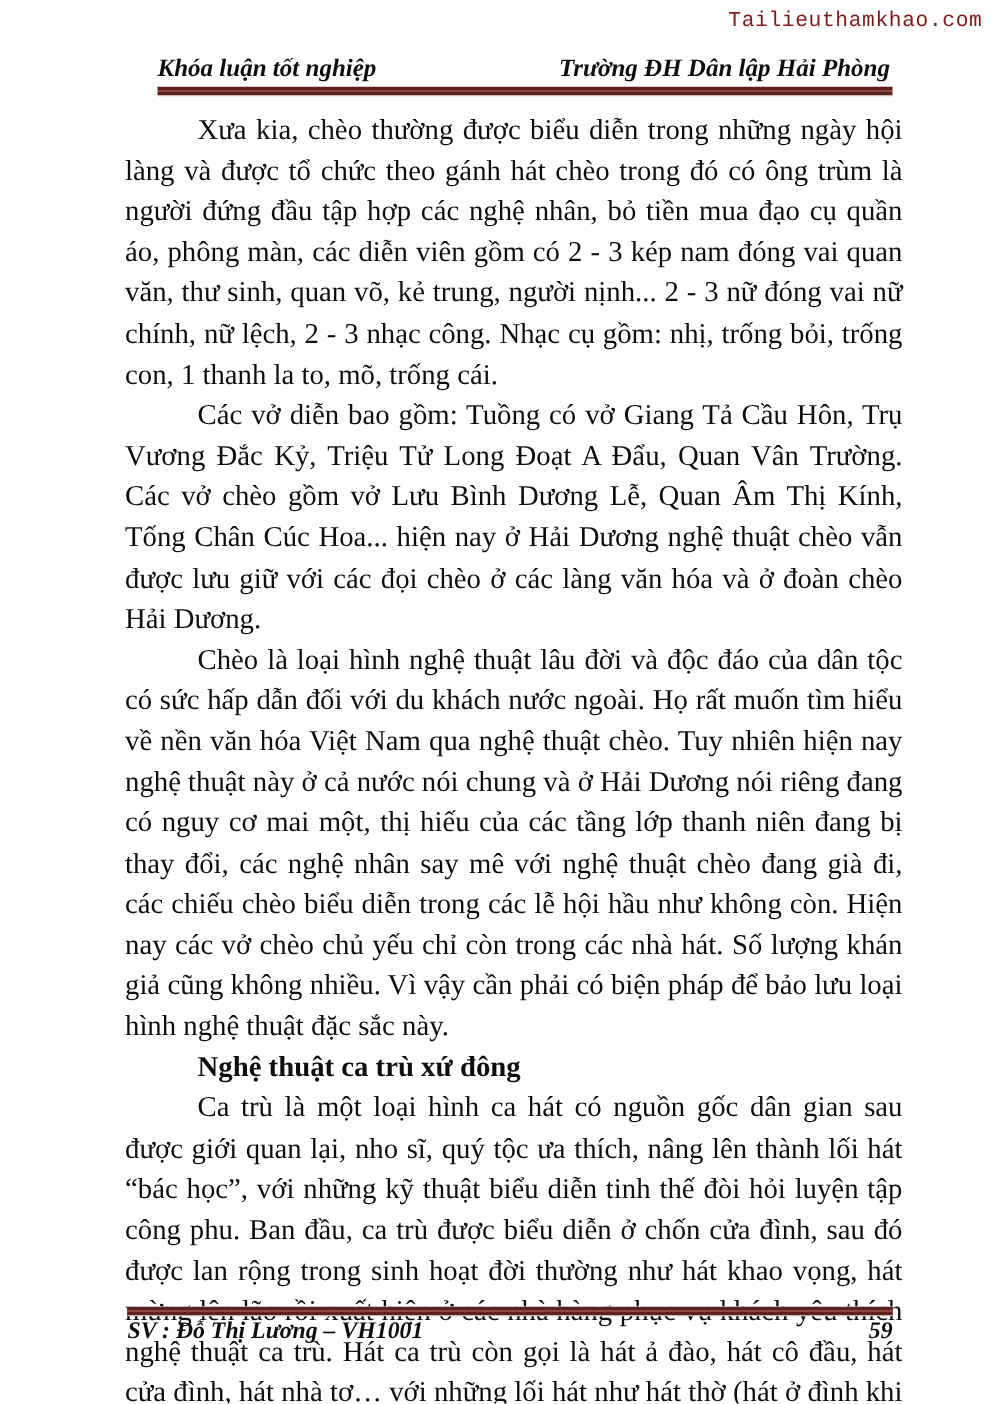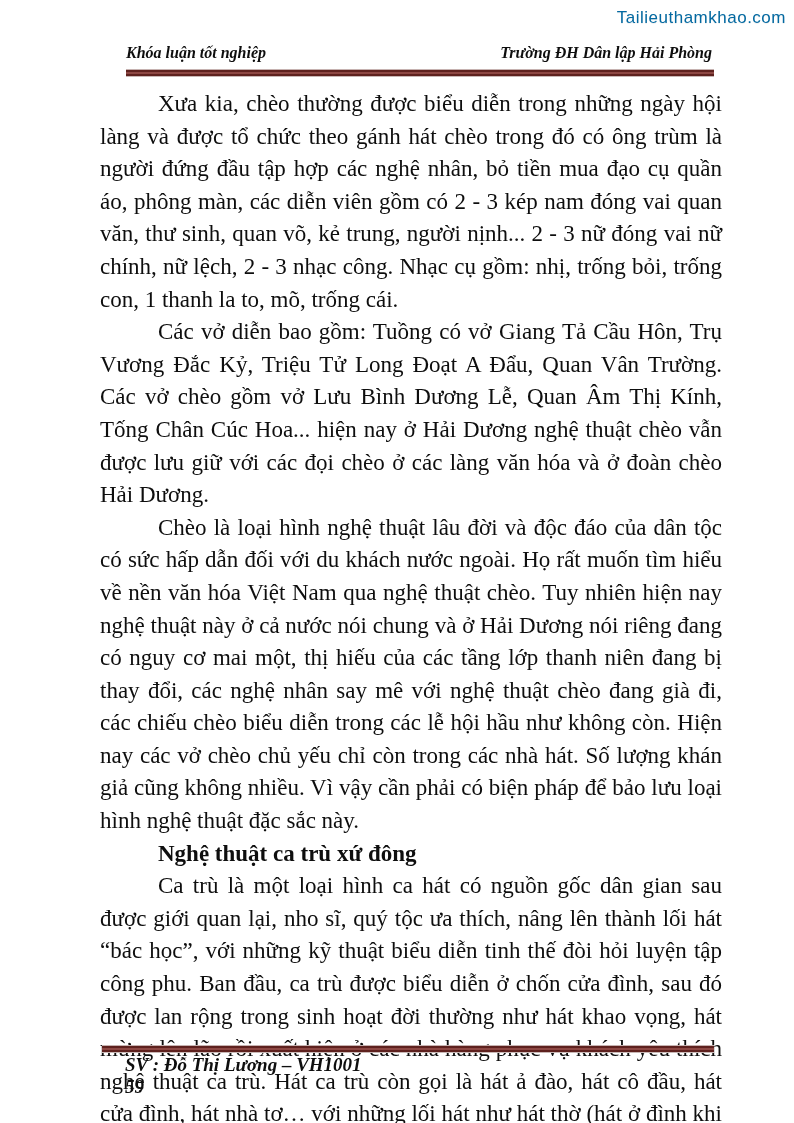--- a/index.html
+++ b/index.html
@@ -10,35 +10,35 @@
     height: 1123px;
     background: #ffffff;
     overflow: hidden;
     font-family: "Liberation Serif", "DejaVu Serif", serif;
     color: #0e0e0e;
   }
   .watermark {
     position: absolute;
     top: 8px;
     right: 8px;
-    font-family: Liberation Sans, sans-serif;
+    font-family: Liberation Mono, monospace;
     font-size: 17px;
-    color: #0369a1;
+    color: #7f1d1d;
     text-shadow: 0 1px 0 #f2f2f2;
     letter-spacing: 0.5px;
   }
   .page-header {
     position: absolute;
     left: 126px;
     right: 82px;
     top: 44px;
     display: flex;
     justify-content: space-between;
     align-items: flex-start;
-    font-size: 16px;
+    font-size: 20px;
     font-weight: bold;
     font-style: italic;
   }
   .rule {
     position: absolute;
     height: 8px;
     background: linear-gradient(
       to bottom,
       #c6b2b0 0px, #c6b2b0 1px,
       #5e211e 1px, #5e211e 3px,
@@ -63,21 +63,20 @@
   .page-footer {
     position: absolute;
     left: 102px;
     right: 80px;
     top: 1054px;
     display: flex;
     justify-content: space-between;
     align-items: baseline;
     font-size: 19px;
     font-style: italic;
-    flex-direction: column;
   }
   .footer-author { font-weight: bold; }
   .page-number { font-weight: bold; margin-left: 23px; }
 </style>
 </head>
 <body>
 
 <div class="page">
 
   <div class="watermark">Tailieuthamkhao.com</div>

